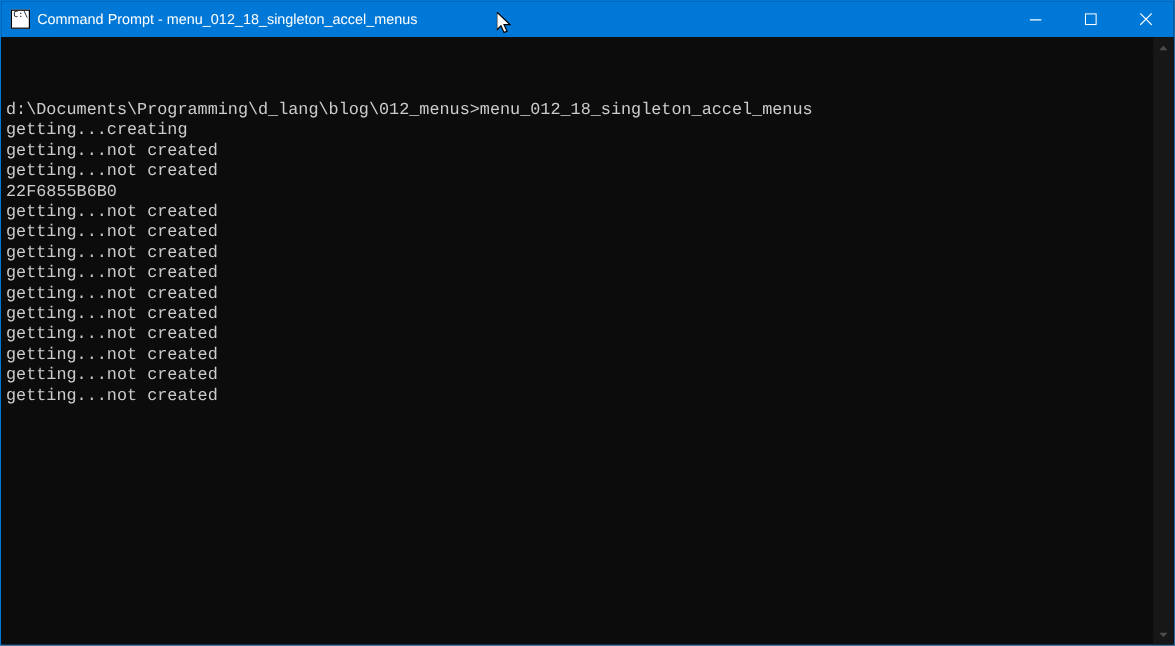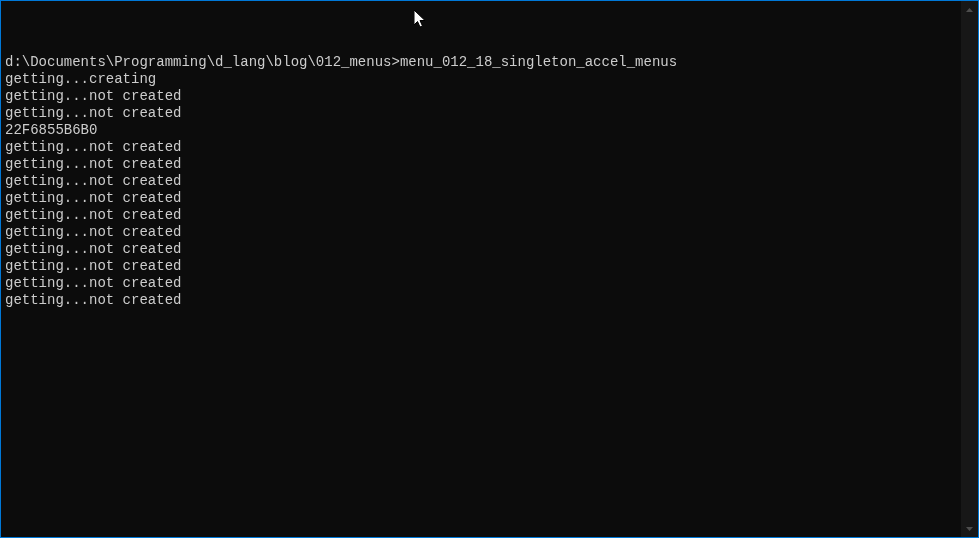--- a/index.html
+++ b/index.html
@@ -76,20 +76,42 @@
     height: 17px;
     display: flex; align-items: center; justify-content: center;
   }
   .sb-arrow svg { fill: #4d4d4d; }
   .sb-track { flex: 1 1 auto; background: #171717; }
 </style>
 </head>
 <body>
 
 <div class="window">
+  <div class="titlebar">
+    <div class="app-icon"></div>
+    <div class="title-text">Command Prompt - menu_012_18_singleton_accel_menus</div>
+    <div class="spacer"></div>
+    <div class="win-controls">
+      <div class="win-btn">
+        <svg width="10" height="10" viewBox="0 0 10 10">
+            <path d="M0 5.5 H10" stroke-width="1"></path>
+          </svg>
+      </div>
+      <div class="win-btn">
+        <svg width="10" height="10" viewBox="0 0 10 10">
+            <rect x="0.5" y="0.5" width="9" height="9" stroke-width="1"></rect>
+          </svg>
+      </div>
+      <div class="win-btn">
+        <svg width="10" height="10" viewBox="0 0 10 10">
+            <path d="M0 0 L10 10 M10 0 L0 10" stroke-width="1"></path>
+          </svg>
+      </div>
+    </div>
+  </div>
 
   <div class="client">
     <div class="terminal">
       <span class="line"> </span><span class="line"><span class="prompt-path">d:\Documents\Programming\d_lang\blog\012_menus&gt;</span><span>menu_012_18_singleton_accel_menus</span></span><span class="line">getting...creating</span><span class="line">getting...not created</span><span class="line">getting...not created</span><span class="line">22F6855B6B0</span><span class="line">getting...not created</span><span class="line">getting...not created</span><span class="line">getting...not created</span><span class="line">getting...not created</span><span class="line">getting...not created</span><span class="line">getting...not created</span><span class="line">getting...not created</span><span class="line">getting...not created</span><span class="line">getting...not created</span><span class="line">getting...not created</span>
     </div>
     <div class="scrollbar">
       <div class="sb-arrow">
         <svg width="7" height="4" viewBox="0 0 7 4">
             <path d="M3.5 0 L7 4 L0 4 Z"></path>
           </svg>

